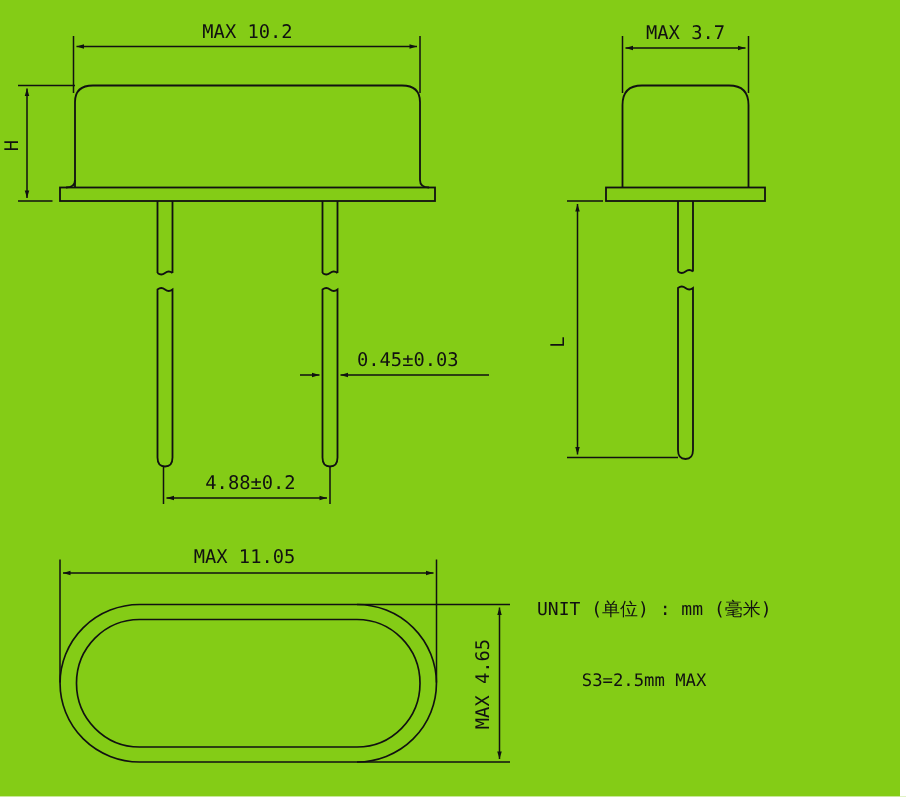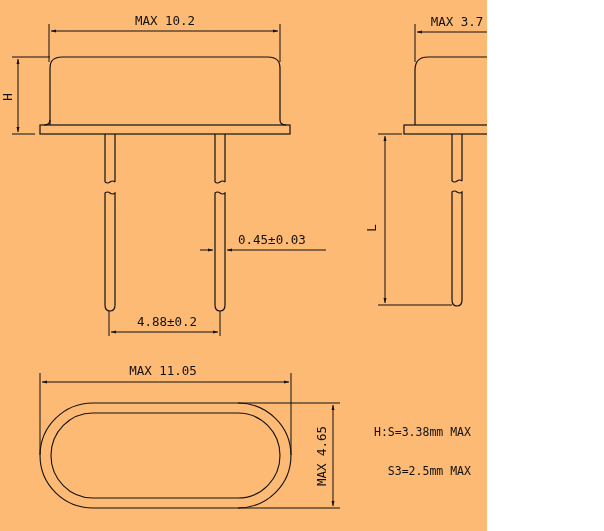--- a/index.html
+++ b/index.html
@@ -1,16 +1,16 @@
 <!DOCTYPE html>
 <html><head>
   <meta charset="utf-8">
   <style>
     html, body { margin: 0; padding: 0; background: #ffffff; }
-    #canvas { position: relative; width: 487px; height: 531px; overflow: hidden; background: #fdba74; }
+    #canvas { position: relative; width: 600px; height: 531px; overflow: hidden; background: #84cc16; }
     svg { position: absolute; left: 0; top: 0; }
     .lbl { font-family: "DejaVu Sans Mono", "Liberation Mono", monospace; fill: #111; }
     .notes { position: absolute; left: 358px; top: 400px; width: 246px; font-family: "DejaVu Sans Mono", "Liberation Mono", monospace; font-size: 11.5px; color: #111; line-height: 13px; }
     .notes div { white-space: pre; }
     .unit { font-size: 12px; margin-bottom: 8px; }
     .hsec { margin-left: 16px; margin-bottom: 8px; }
   </style>
 </head>
 <body>
 
@@ -83,19 +83,19 @@
 
       <line x1="238" y1="403" x2="340" y2="403" stroke-width="1"></line>
       <line x1="238" y1="508" x2="340" y2="508" stroke-width="1"></line>
       <line x1="333" y1="405" x2="333" y2="506" stroke-width="1" marker-start="url(#arr)" marker-end="url(#arr)"></line>
     </g>
     <text class="lbl" x="163" y="375" font-size="12.5" text-anchor="middle">MAX 11.05</text>
     <text class="lbl" x="326" y="456" font-size="12.5" text-anchor="middle" transform="rotate(-90 326 456)">MAX 4.65</text>
   </svg>
 
   <div class="notes">
+    <div class="unit">UNIT (单位) : mm (毫米)</div>
     <div class="hsec">
-      <div>H:S=3.38mm MAX</div>
       <div>  S3=2.5mm MAX</div>
     </div>
 
   </div>
 </div>
 
 </body></html>

